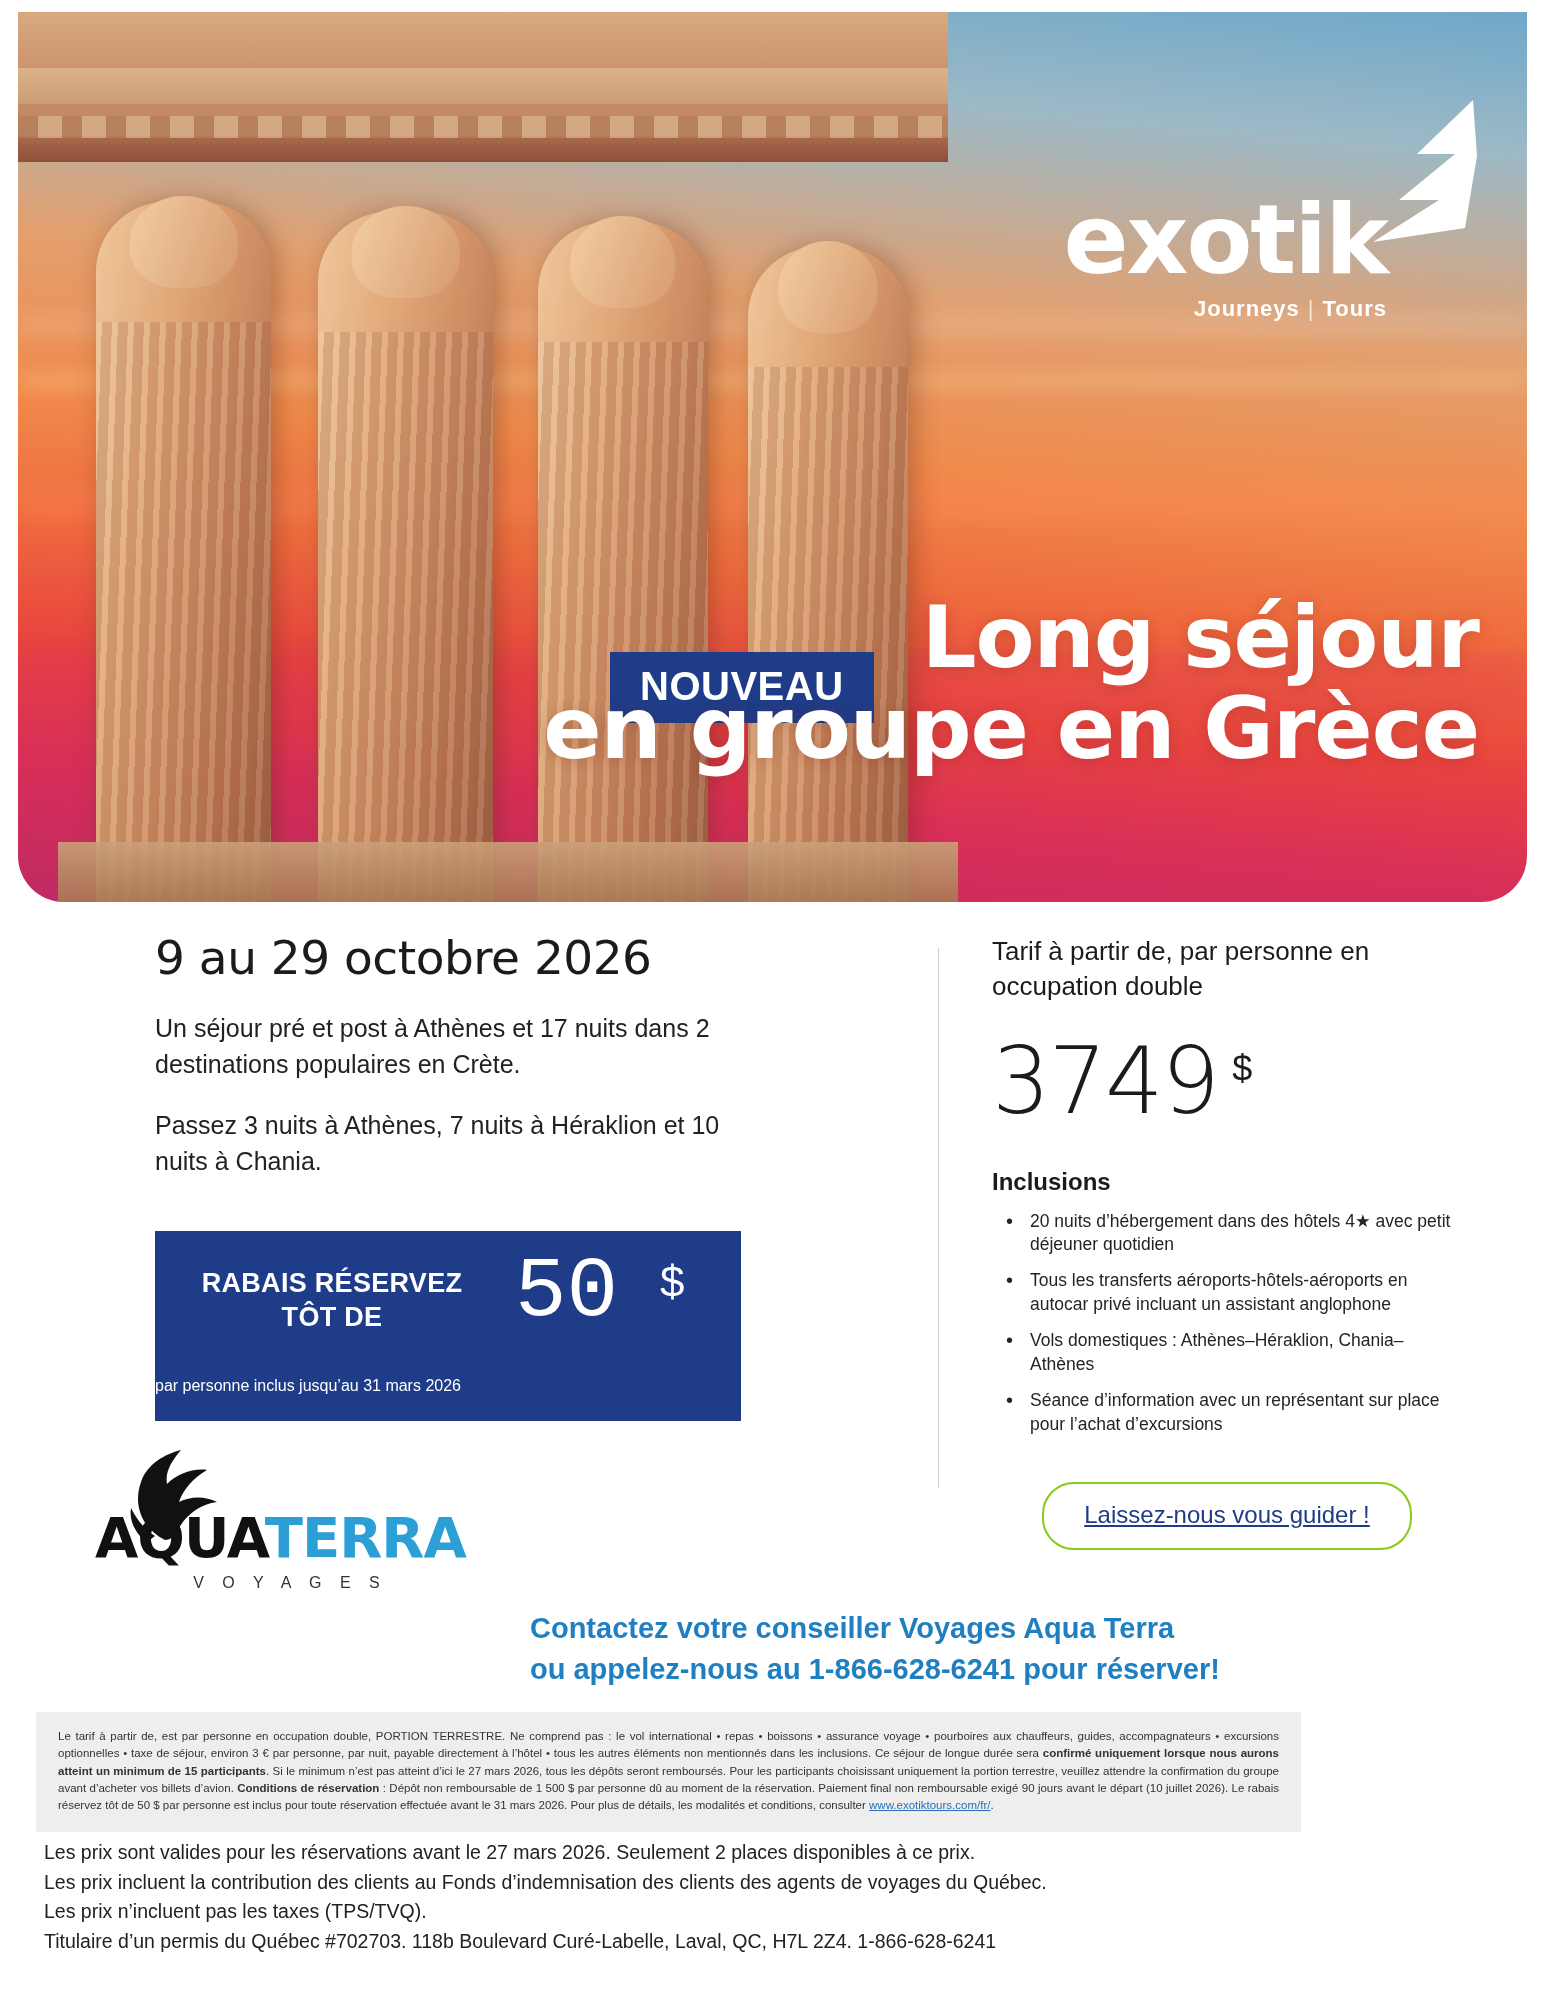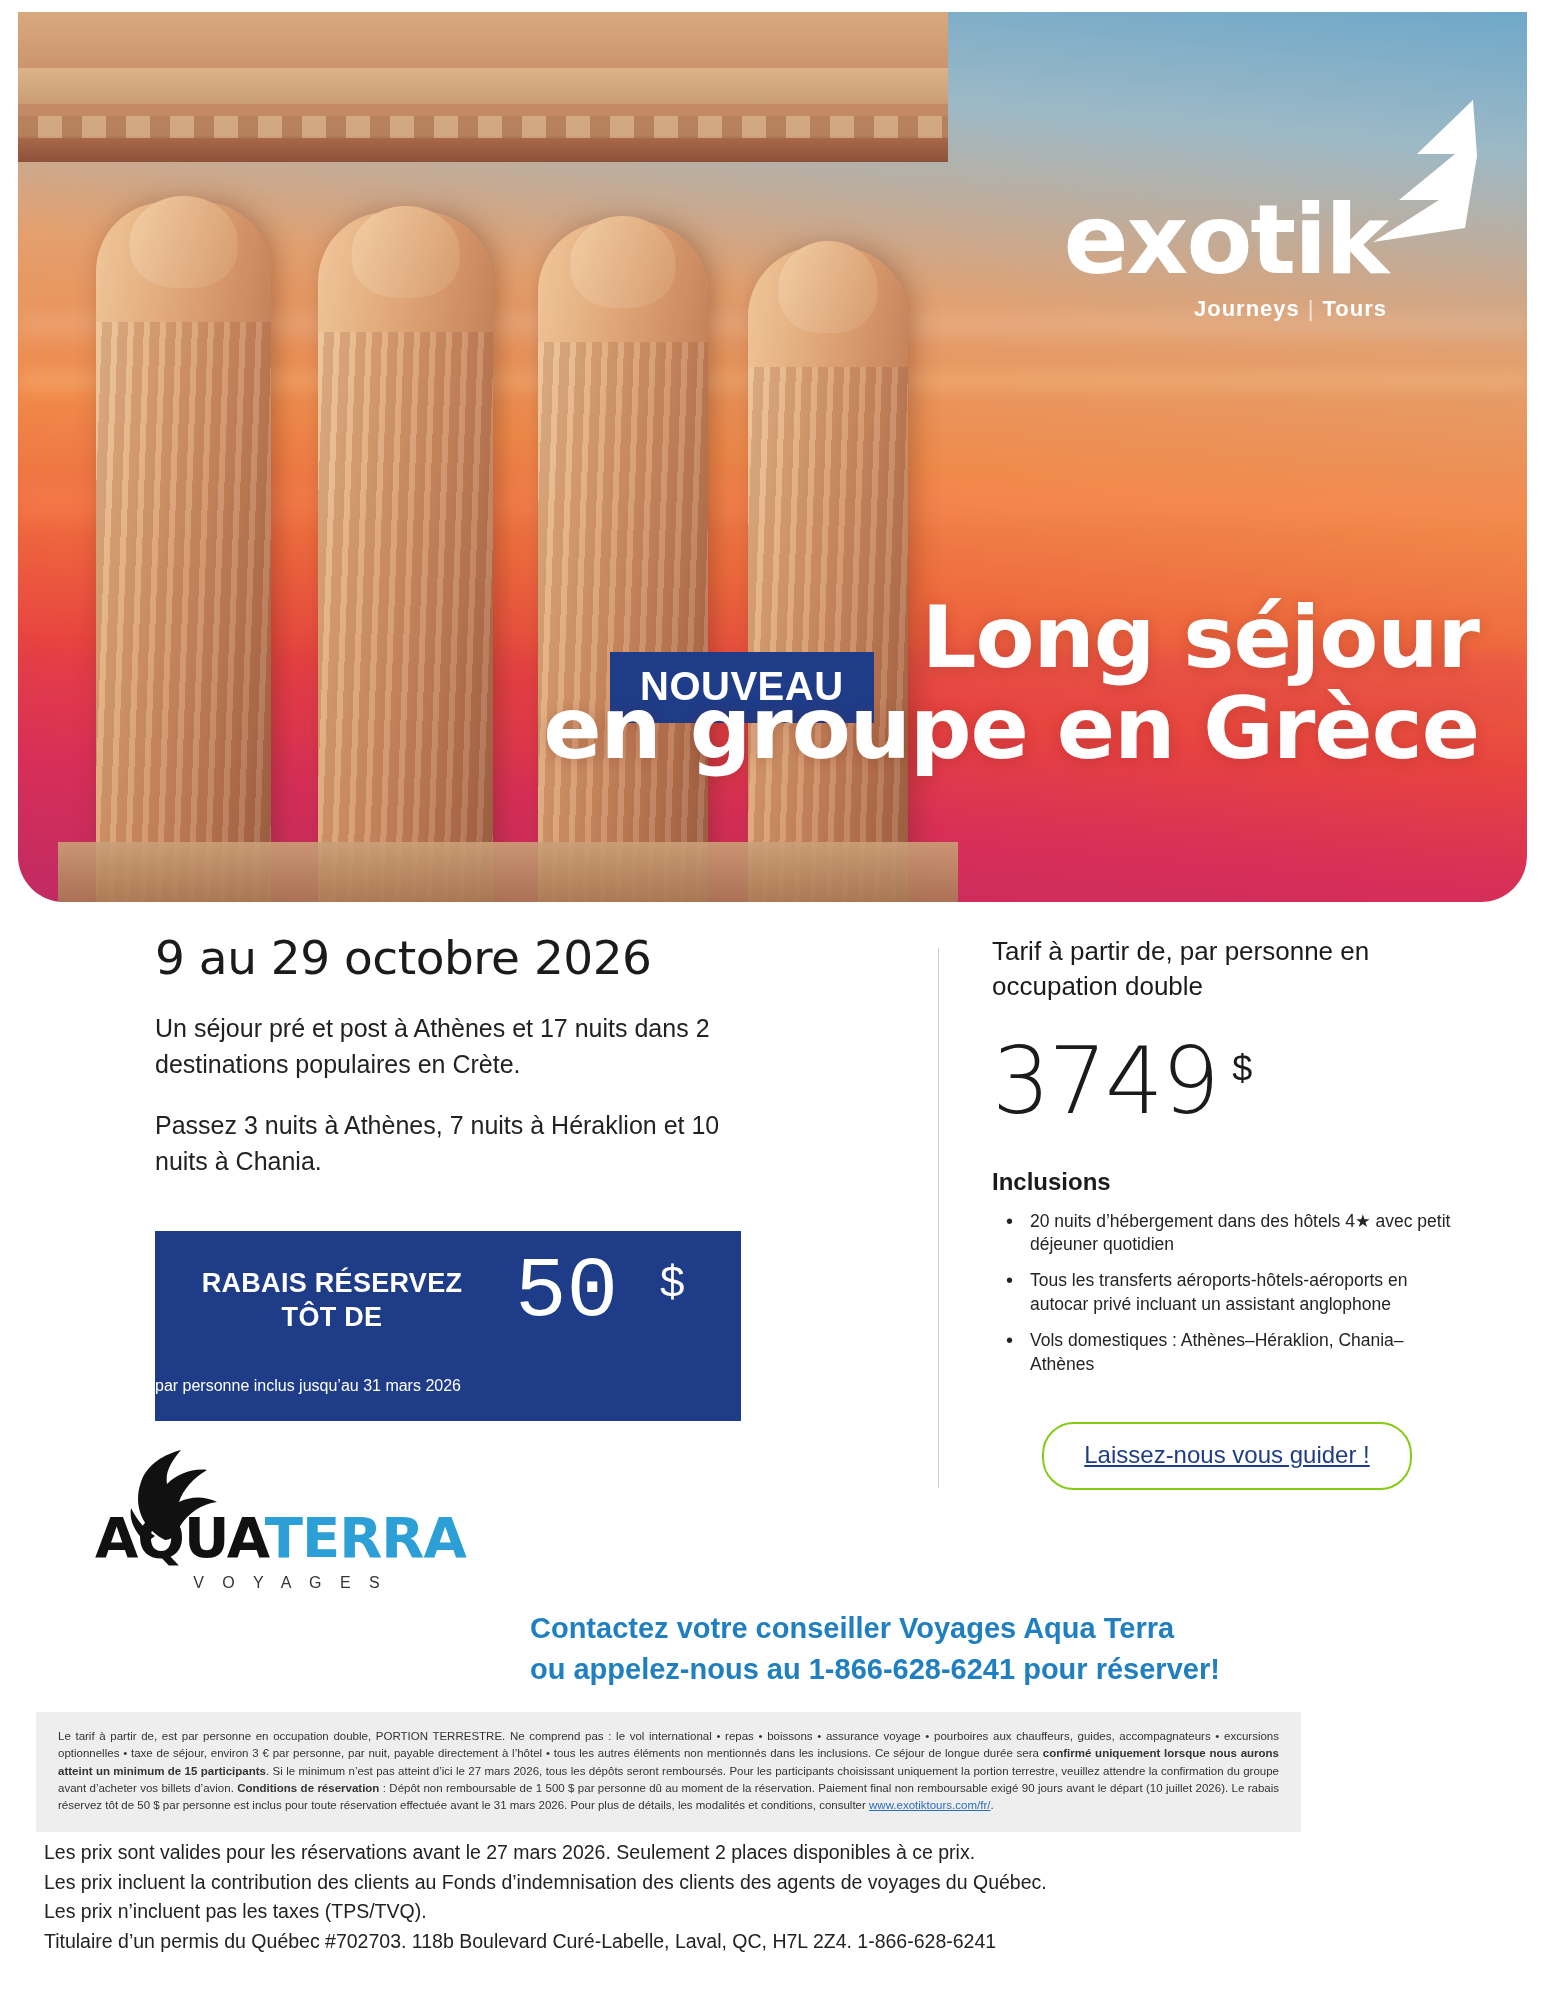--- a/index.html
+++ b/index.html
@@ -292,20 +292,21 @@
     <div class="price-row">
       <div class="price">3749</div>
       <div class="price-cur">$</div>
     </div>
 
     <div class="incl-h">Inclusions</div>
     <ul class="incl-list">
       <li>20 nuits d’hébergement dans des hôtels 4★ avec petit déjeuner quotidien</li>
       <li>Tous les transferts aéroports-hôtels-aéroports en autocar privé incluant un assistant anglophone</li>
       <li>Vols domestiques : Athènes–Héraklion, Chania–Athènes</li>
+      <li>Séance d’information avec un représentant sur place pour l’achat d’excursions</li>
     </ul>
 
     <div class="cta-wrap">
       <a class="cta" href="#">Laissez-nous vous guider !</a>
     </div>
   </div>
 </div>
 
 <div class="aqua">
   <svg class="bird2" viewBox="0 0 120 96">

